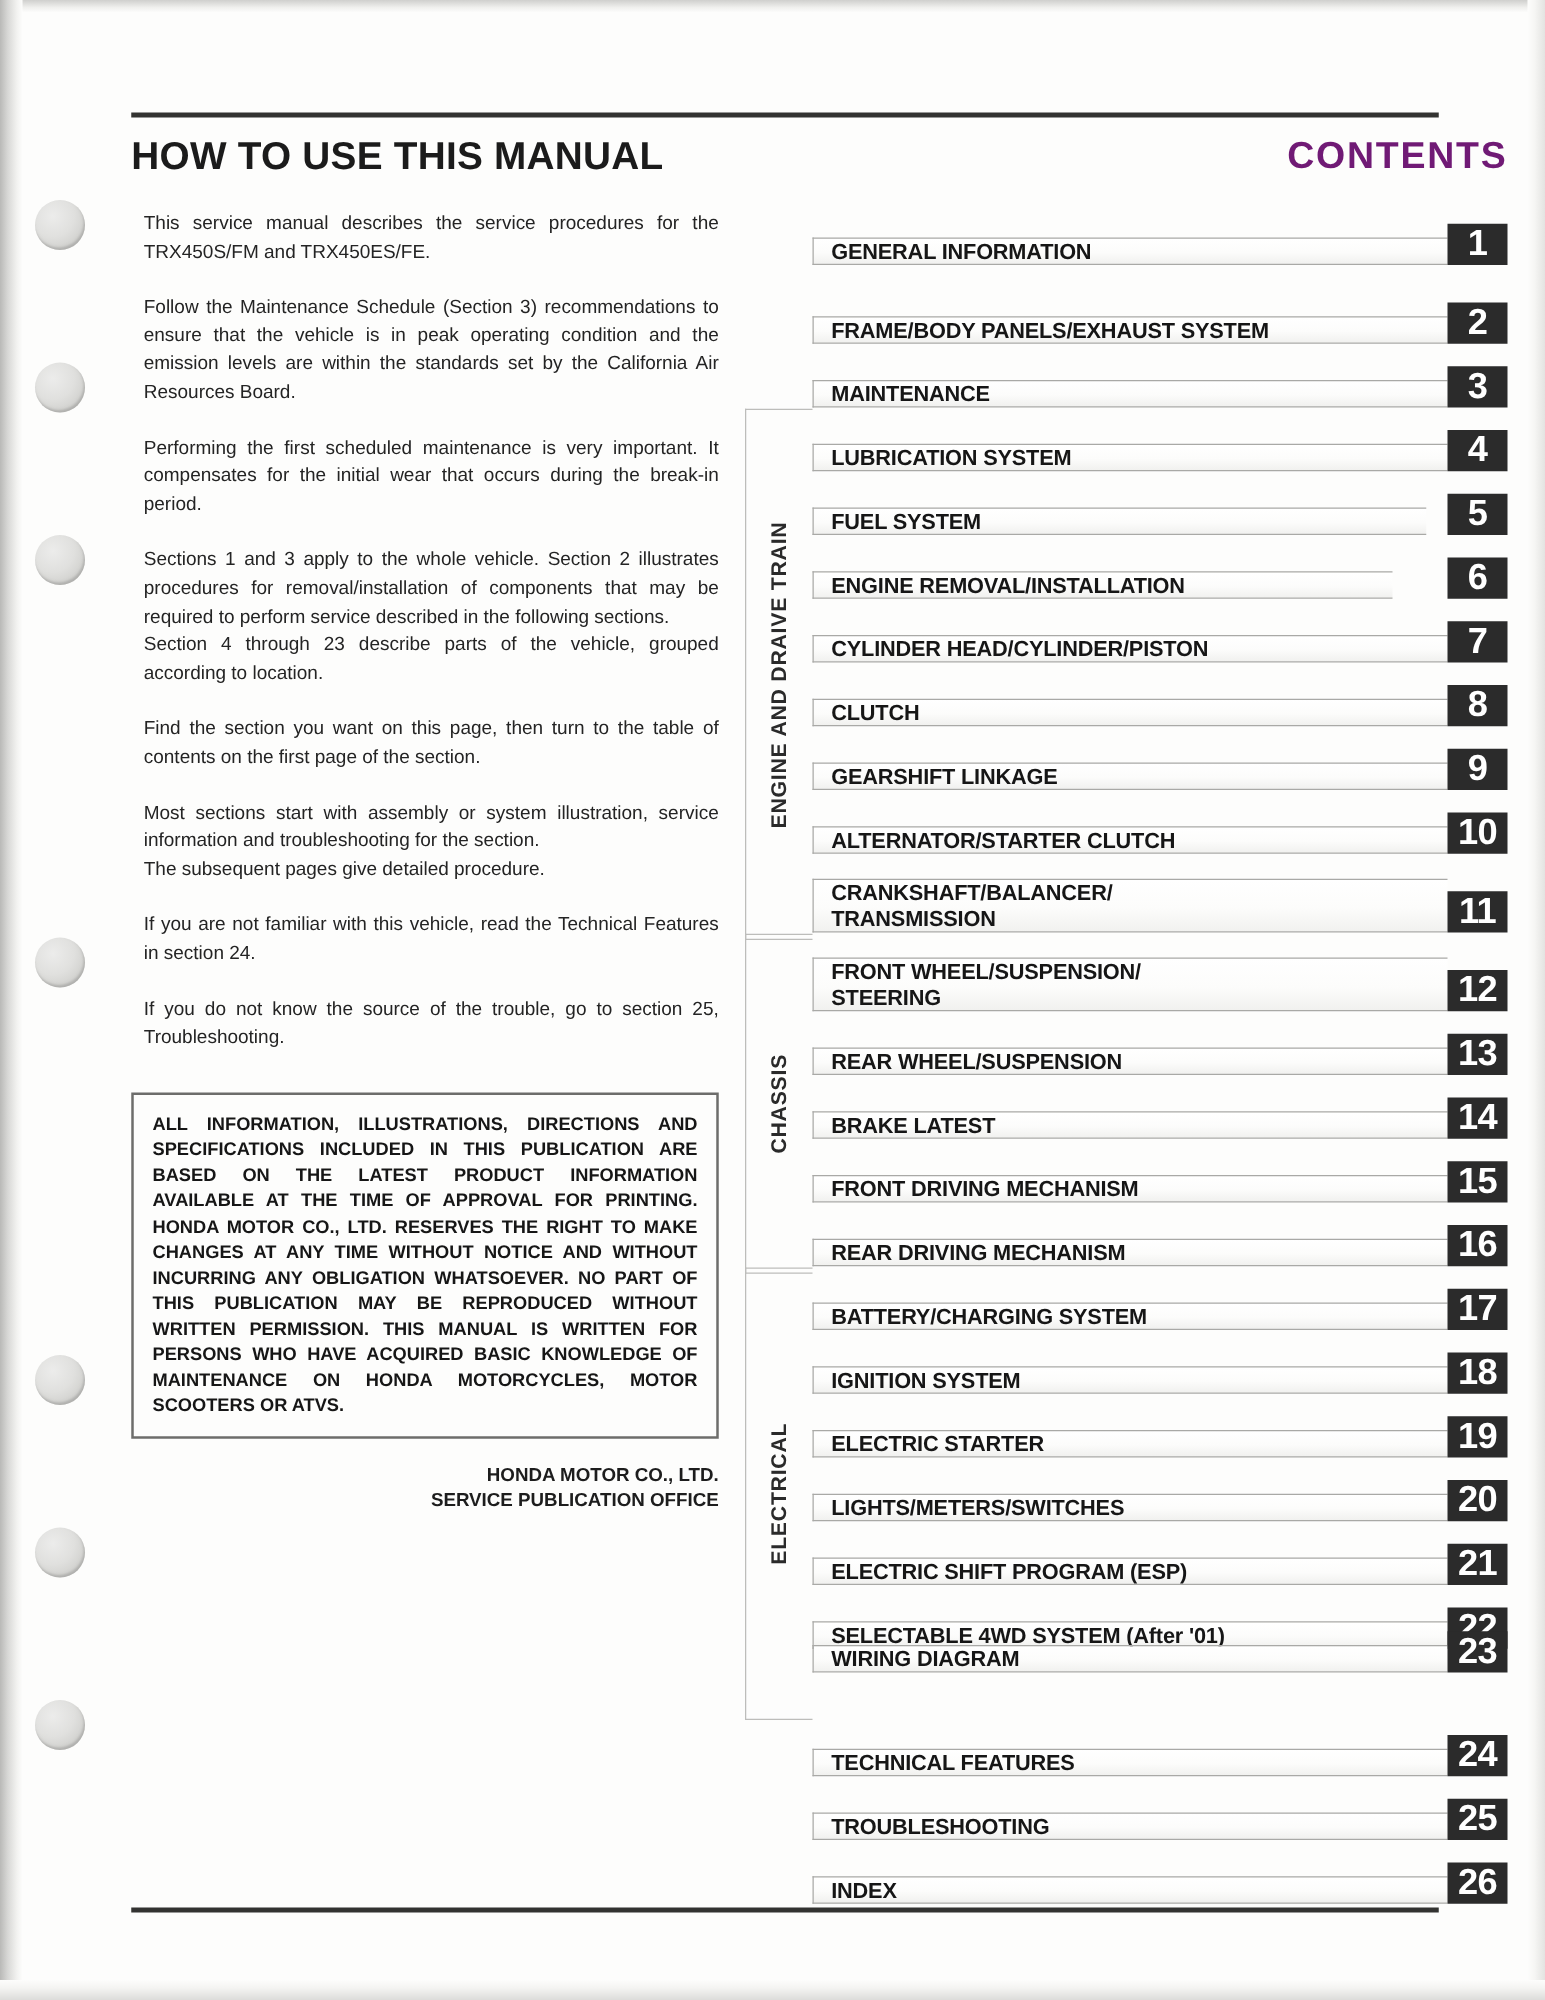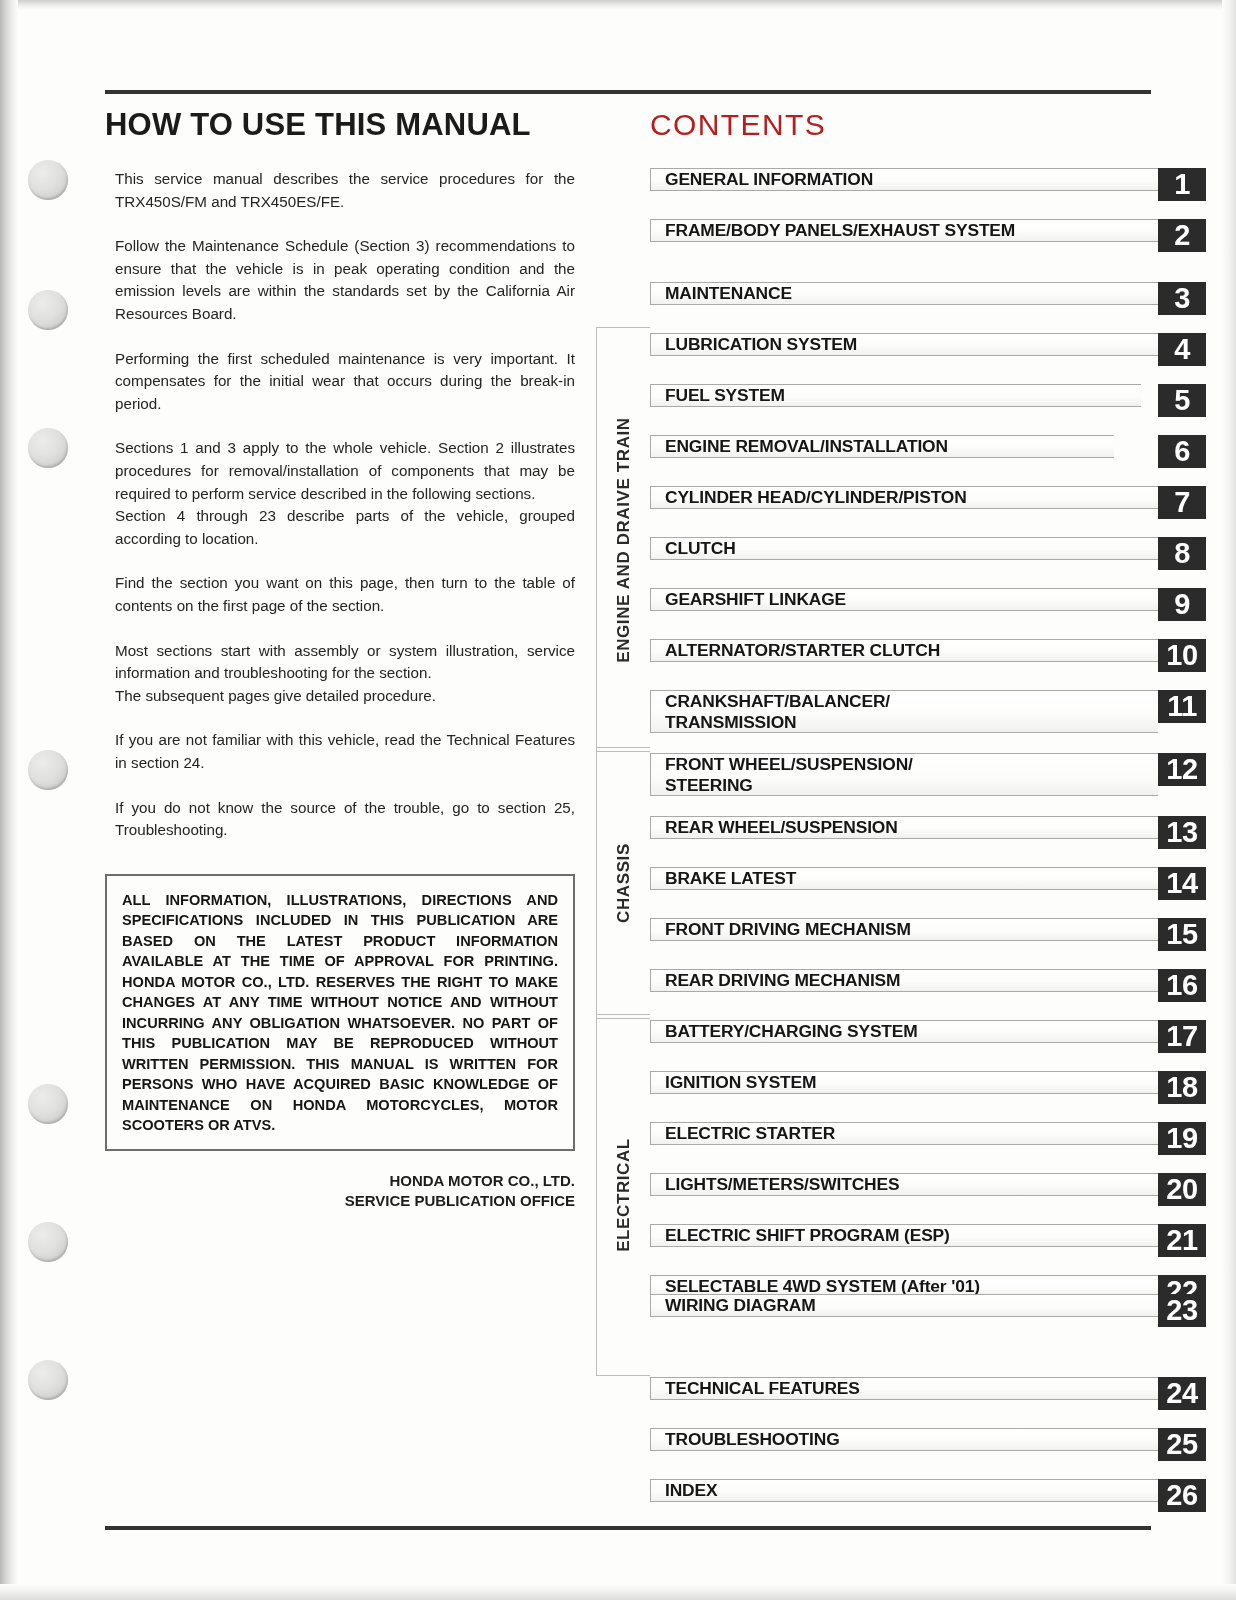--- a/index.html
+++ b/index.html
@@ -99,39 +99,39 @@
     font-weight: bold;
     line-height: 20px;
     color: #1d1d1d;
   }
   
   #contents-title {
     position: absolute;
     left: 650px;
     top: 108px;
     width: 556px;
-    text-align: left;
+    text-align: right;
     font-size: 30px;
-    font-weight: normal;
+    font-weight: bold;
     letter-spacing: 1.4px;
-    color: #b91c1c;
+    color: #701a75;
   }
   #toc {
     position: absolute;
     left: 588px;
     top: 168px;
     width: 618px;
     height: 1336px;
   }
   .toc-row {
     position: absolute;
     left: 62px;
     width: 556px;
     display: flex;
-    align-items: flex-start;
+    align-items: flex-end;
     border-radius: 21px;
   }
   .toc-label {
     flex: 1 1 auto;
     border: 1.6px solid #a9a9a6;
     border-right: none;
     background: linear-gradient(to bottom, #ffffff 0%, #fcfcfb 55%, #f1f1ef 100%);
     display: flex;
     align-items: center;
     padding-left: 14px;

